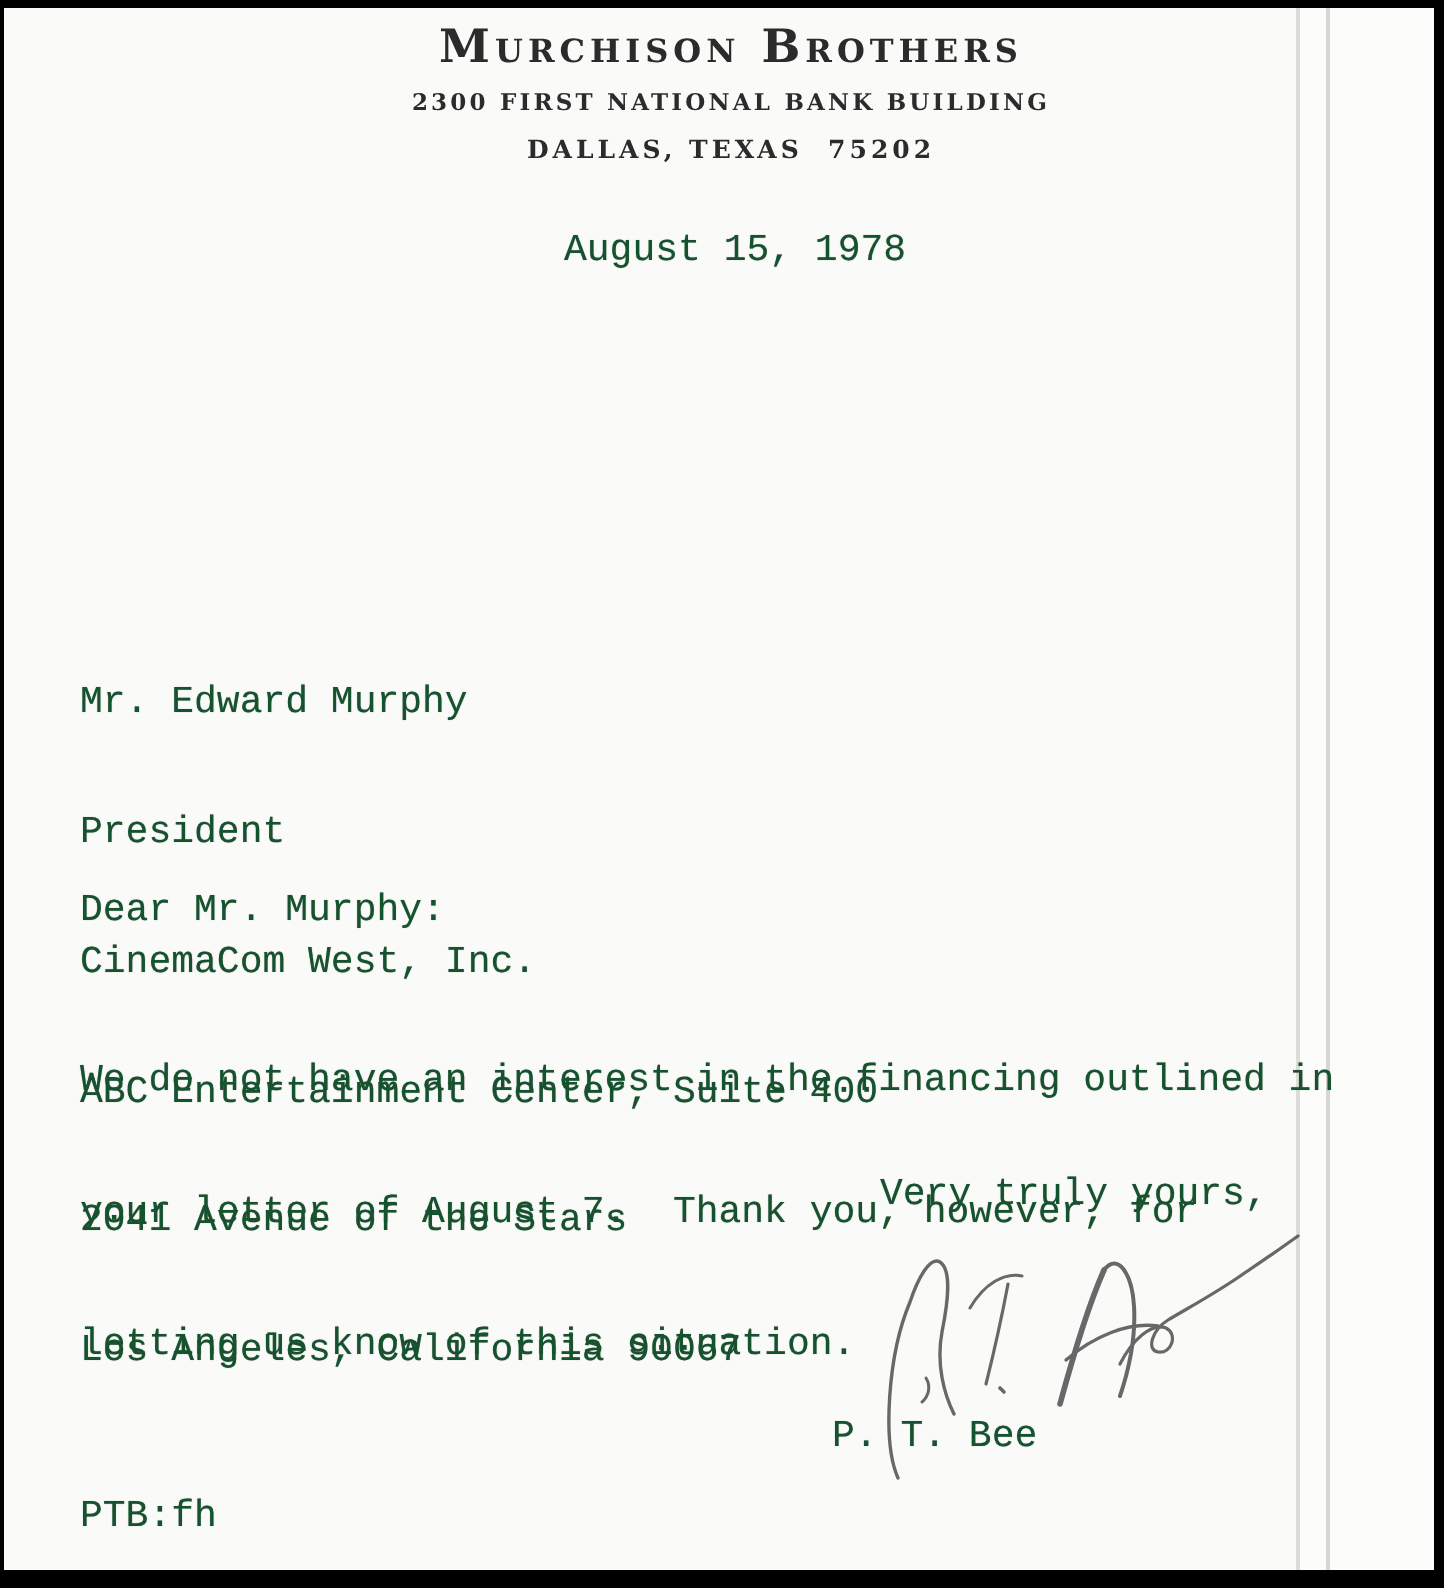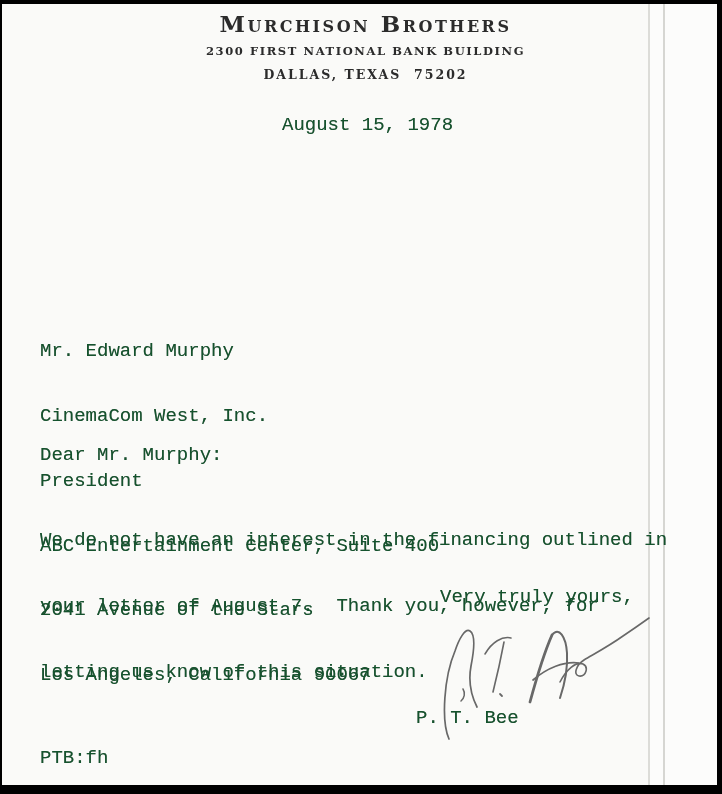--- a/index.html
+++ b/index.html
@@ -120,22 +120,22 @@
   <div class="fold-line-2"></div>
 
   <div class="abs letterhead lh-company">Murchison Brothers</div>
   <div class="abs letterhead lh-address">2300 FIRST NATIONAL BANK BUILDING</div>
   <div class="abs letterhead lh-city">DALLAS, TEXAS  75202</div>
 
   <div class="abs typed date-line">August 15, 1978</div>
 
   <div class="abs typed recipient">
     <div>Mr. Edward Murphy</div>
+    <div>President</div>
     <div>CinemaCom West, Inc.</div>
-    <div>President</div>
     <div>ABC Entertainment Center, Suite 400</div>
     <div>2041 Avenue of the Stars</div>
     <div>Los Angeles, California 90067</div>
   </div>
 
   <div class="abs typed salutation">Dear Mr. Murphy:</div>
 
   <div class="abs typed body-text">
     <div>We do not have an interest in the financing outlined in</div>
     <div>your letter of August 7.  Thank you, however, for</div>

